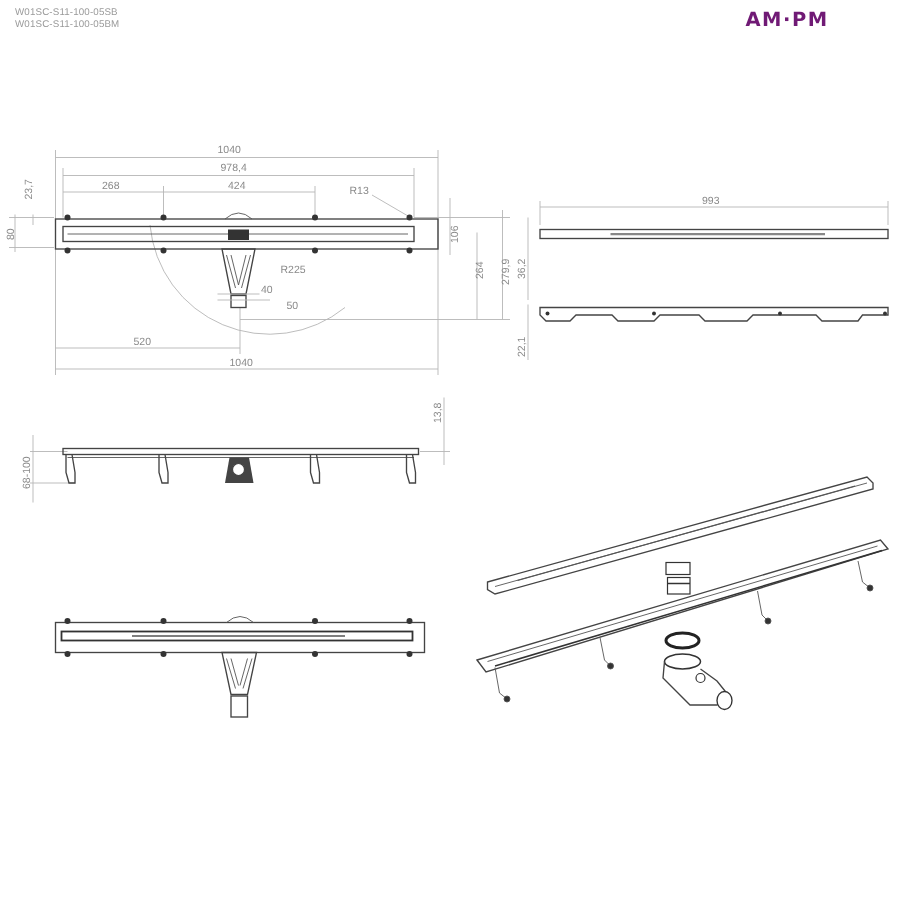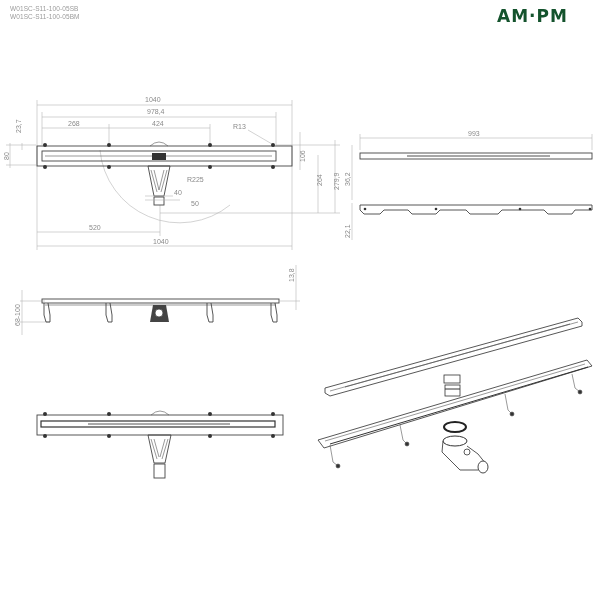--- a/index.html
+++ b/index.html
@@ -1,18 +1,18 @@
 <!DOCTYPE html>
 <html><head>
 <meta charset="utf-8">
 <style>
   html, body { margin: 0; padding: 0; background: #ffffff; }
   body { width: 600px; height: 600px; position: relative; overflow: hidden; font-family: "Liberation Sans", sans-serif; }
   .codes { position: absolute; left: 10px; top: 5px; font-size: 6.5px; color: #9a9a9a; line-height: 8px; letter-spacing: 0.1px; }
-  .logo { position: absolute; left: 497px; top: 6px; font-family: "DejaVu Sans", sans-serif; font-size: 17px; font-weight: bold; color: #14532d; letter-spacing: 1px; }
+  .logo { position: absolute; left: 497px; top: 6px; font-family: "DejaVu Sans", sans-serif; font-size: 13px; font-weight: bold; color: #701a75; letter-spacing: 1px; }
   svg.drawing { position: absolute; left: 0; top: 0; }
   .dim { font-family: "Liberation Sans", sans-serif; font-size: 7px; fill: #8a8a8a; }
   .dl { stroke: #b5b5b5; stroke-width: 0.6; fill: none; }
   .ol { stroke: #444; stroke-width: 0.9; fill: none; }
   .olt { stroke: #555; stroke-width: 0.6; fill: none; }
   .dark { fill: #333; }
 </style>
 </head>
 <body>
 

